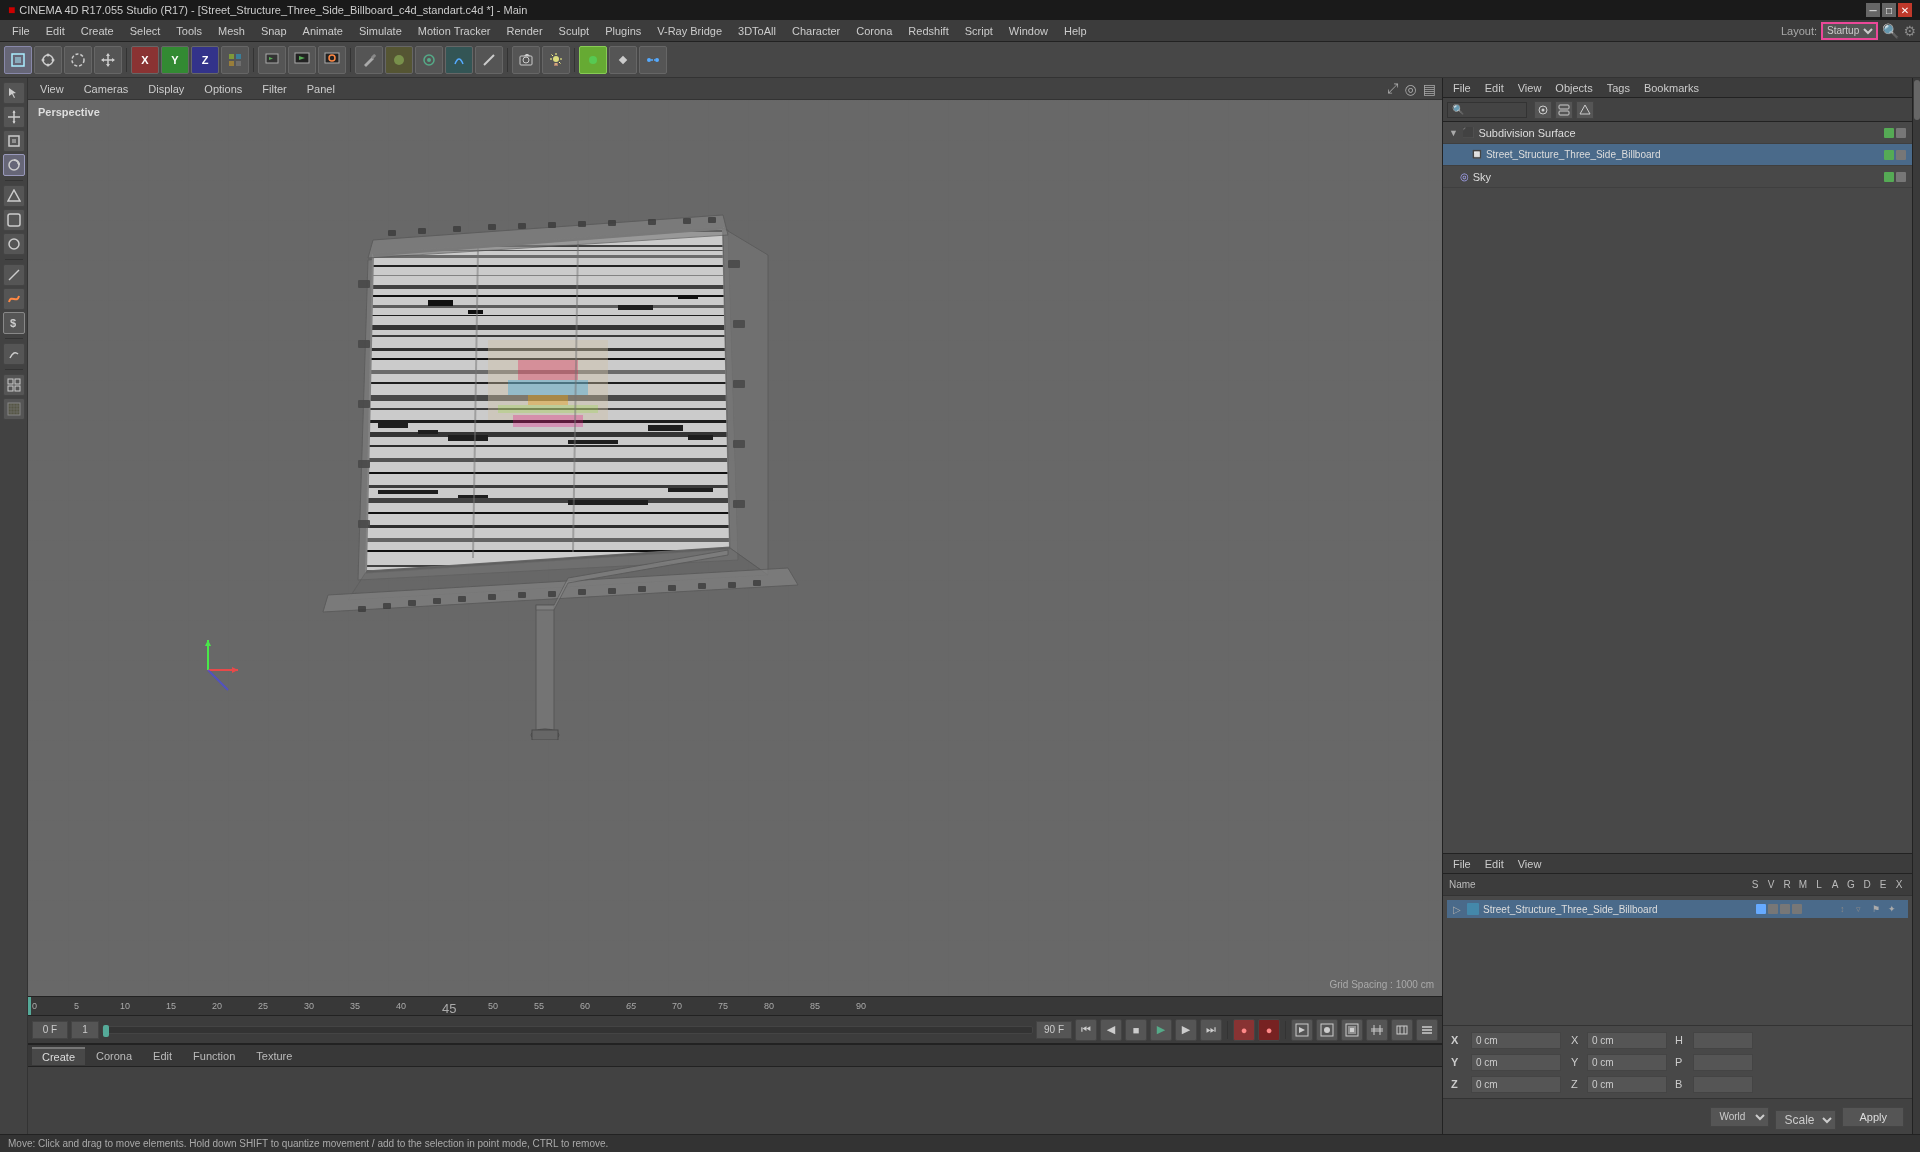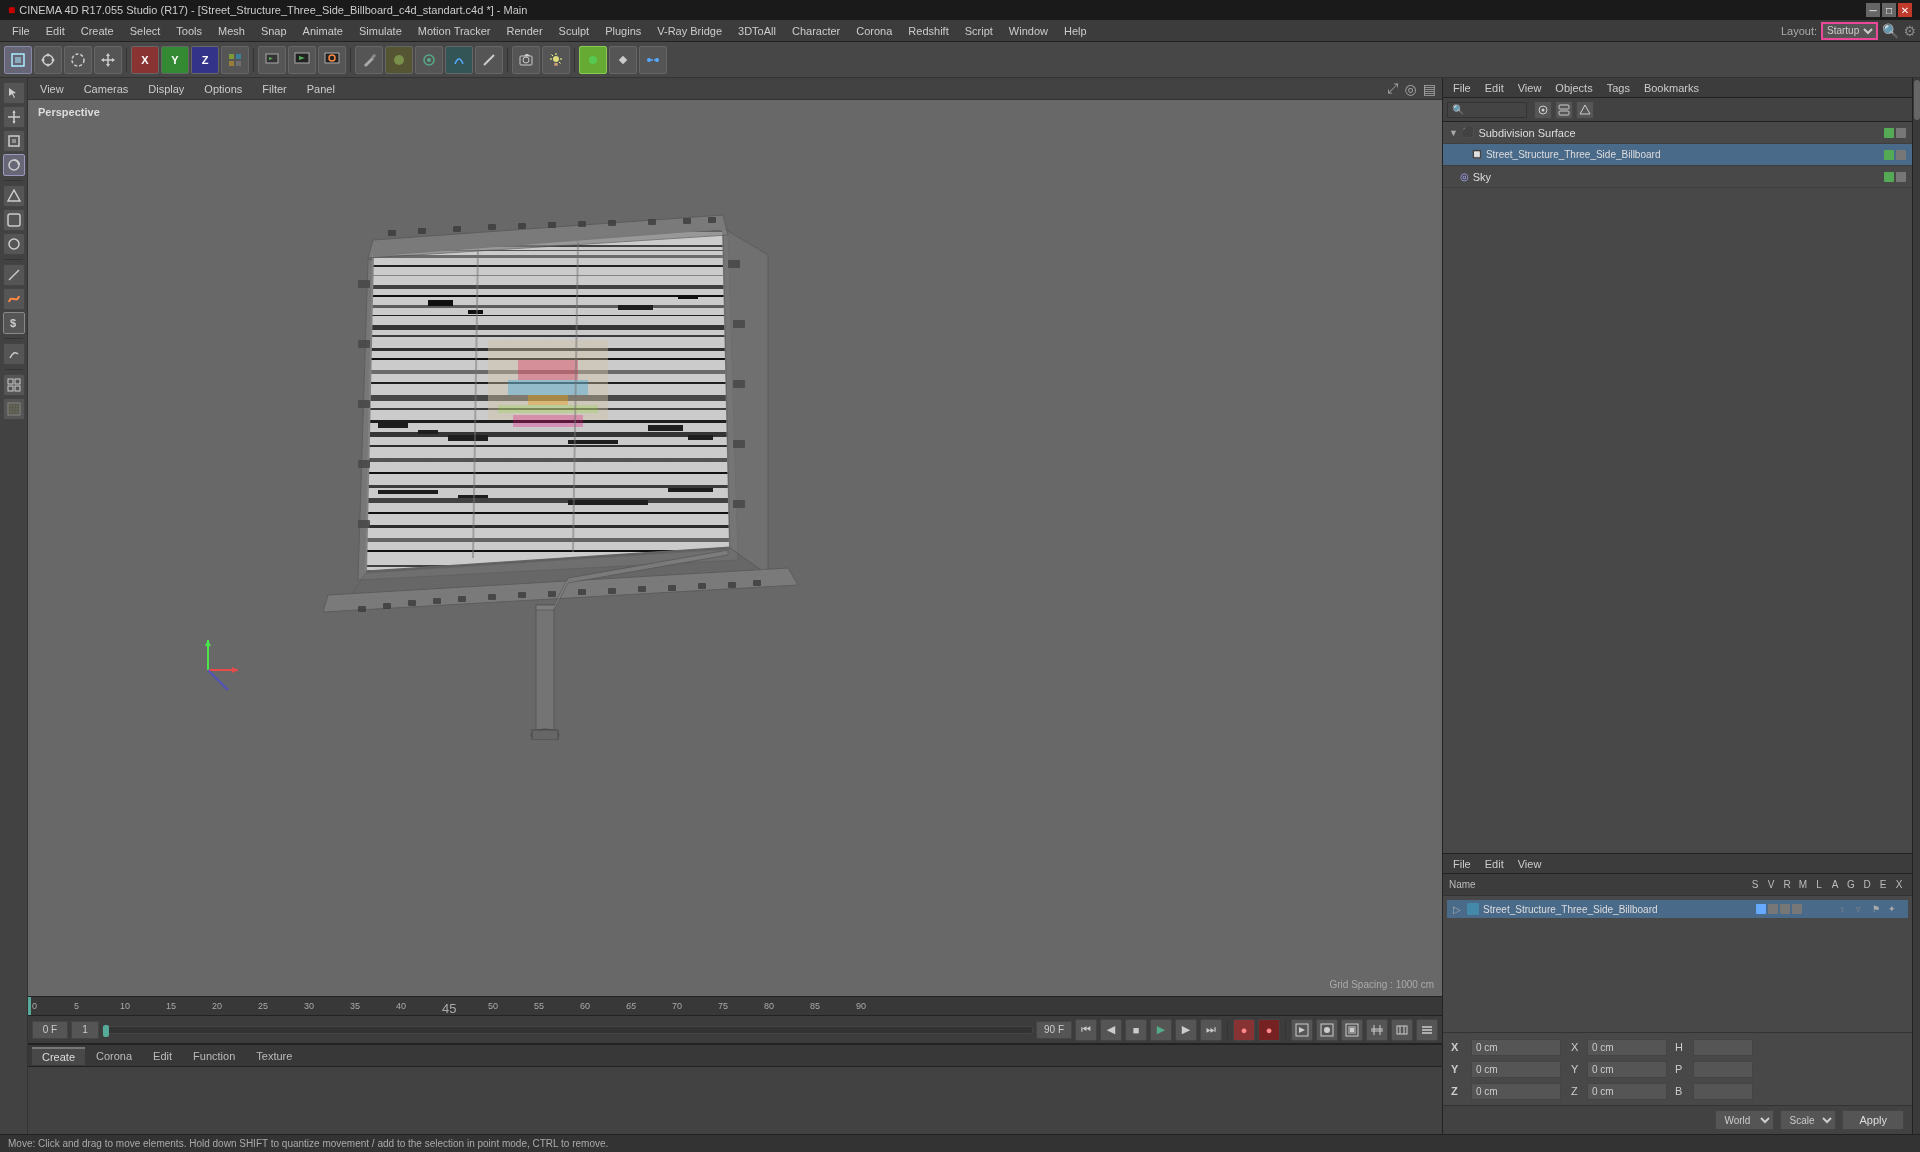--- a/index.html
+++ b/index.html
@@ -871,21 +871,21 @@
             <input type="text" class="t-input2" value="" style="width: 60px; height: 17px; background: rgb(85, 85, 85); border: 1px solid rgb(68, 68, 68); color: rgb(204, 204, 204); font-size: 10px; padding: 0px 4px;">
           </div>
         </div>
 
         <div id="coord-bottom-row" style="display:flex; align-items:center; padding:4px 8px; gap:6px; border-top:1px solid #333; background:#424242;">
           <select class="coord-dropdown" style="height:20px; background:#555; border:1px solid #444; color:#ccc; font-size:10px; padding:0 4px;">
             <option>World</option>
             <option>Local</option>
             <option>Object</option>
           </select>
-          <select class="coord-dropdown" style="height:20px; background:#555; border:1px solid #444; color:#ccc; font-size:10px; padding:0 4px;">
+          <select class="coord-dropdown" style="height:20px; background:#555; border:1px solid #444; color:#ccc; font-size:12px; padding:0 4px;margin-top:7px;">
             <option>Scale</option>
           </select>
           <button class="apply-btn" style="height:20px; padding:0 16px; background:#555; border:1px solid #444; color:#ddd; font-size:11px; cursor:pointer;">Apply</button>
         </div>
       </div>
 
     </div>
 
     <div id="right-scroll" style="width:8px; background:#3a3a3a; border-left:1px solid #222;">
       <div style="width:6px; height:40px; background:#666; border-radius:3px; margin:2px auto;"></div>

